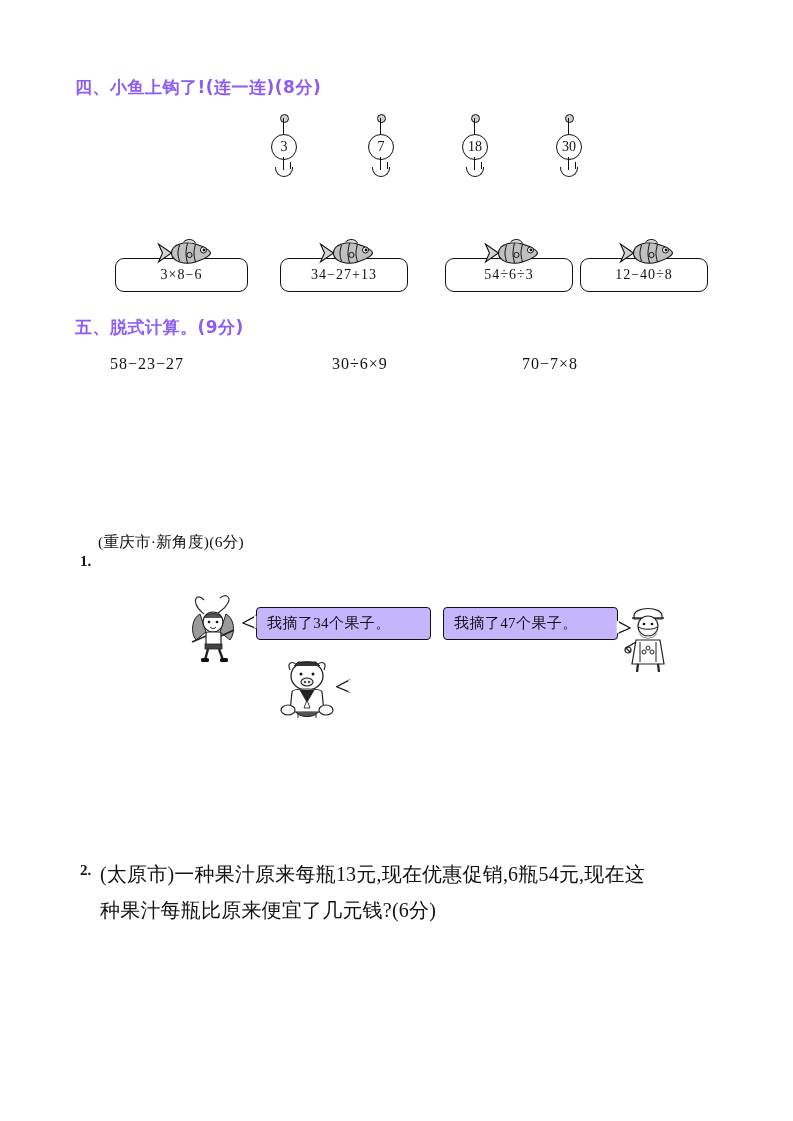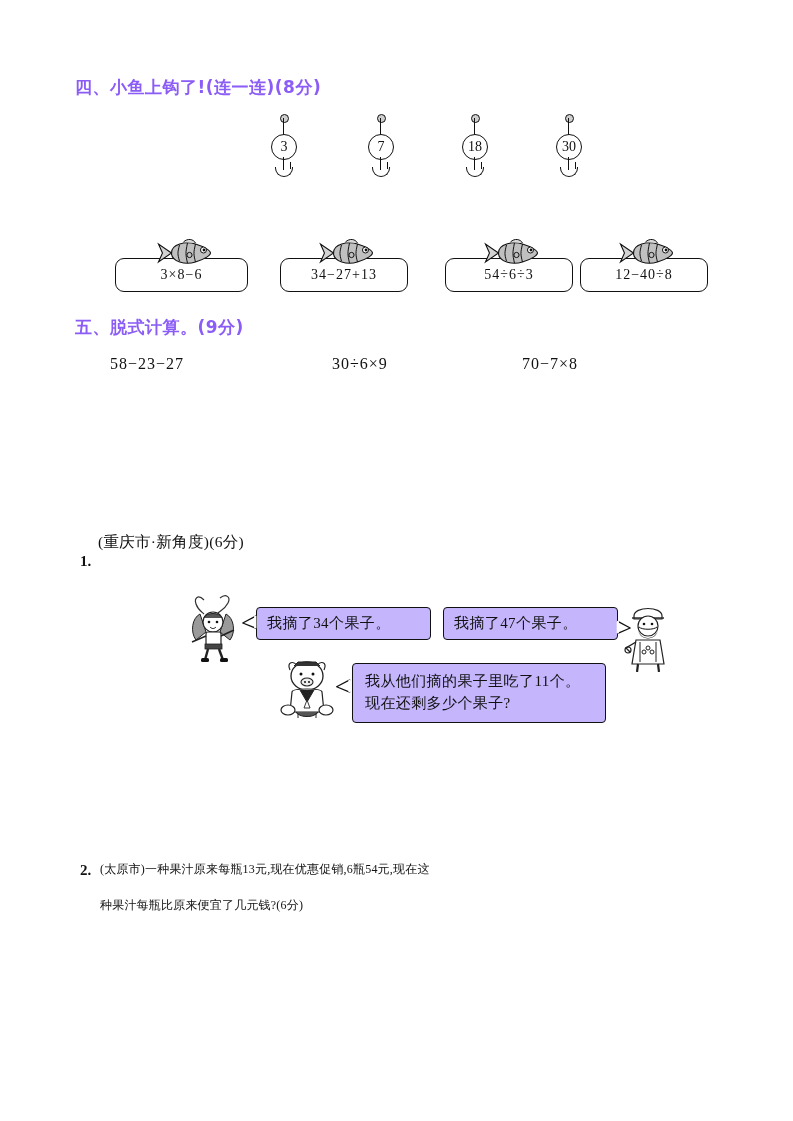--- a/index.html
+++ b/index.html
@@ -144,21 +144,21 @@
   .qtext {
     position: absolute;
     font-family: "Liberation Serif", "DejaVu Serif", serif;
     font-size: 15.5px;
     white-space: nowrap;
     letter-spacing: 0.3px;
   }
   .q2line {
     position: absolute;
     font-family: "Liberation Serif", "DejaVu Serif", serif;
-    font-size: 12px;
+    font-size: 20px;
     white-space: nowrap;
     letter-spacing: 0.2px;
     text-align: right;
   }
 
   
   .bubble {
     position: absolute;
     border: 1.5px solid #111;
     border-radius: 4px;
@@ -374,23 +374,20 @@
       <path d="M22 34 L29 46 L36 34" fill="#222" stroke="#222" stroke-width="1"></path>
       <path d="M29 44 L26 52 L32 52 Z" fill="#fff" stroke="#222" stroke-width="0.9"></path>
       <ellipse cx="10" cy="54" rx="7" ry="5" fill="#fff" stroke="#222" stroke-width="1.2"></ellipse>
       <ellipse cx="48" cy="54" rx="7" ry="5" fill="#fff" stroke="#222" stroke-width="1.2"></ellipse>
       <path d="M18 56 C22 62, 36 62, 40 56" fill="#555" stroke="#222" stroke-width="1.1"></path>
       <path d="M20 58 L20 62" stroke="#222" stroke-width="1"></path>
       <path d="M38 58 L38 62" stroke="#222" stroke-width="1"></path>
     </svg>
   </div>
 
-  <div class="bubble multiline" style="left:352px; top:663px; width:254px; height:60px; padding:0 12px;">
-    <span>我从他们摘的果子里吃了11个。现在还剩多少个果子?</span>
-  </div>
   <svg class="tail" style="left:334px; top:678px;" viewBox="0 0 20 20">
     <path d="M19 2 L2 11 L19 18" fill="#fff" stroke="#111" stroke-width="1.5" stroke-linejoin="round"></path>
     <path d="M18 2 L18 18" stroke="#fff" stroke-width="2.5"></path>
   </svg>
 
   <div class="qnum" style="left:80px; top:862px;">2.</div>
   <div class="q2line" style="left:100px; top:861px;">(太原市)一种果汁原来每瓶13元,现在优惠促销,6瓶54元,现在这</div>
   <div class="q2line" style="left:100px; top:897px;">种果汁每瓶比原来便宜了几元钱?(6分)</div>
 
 </div>

